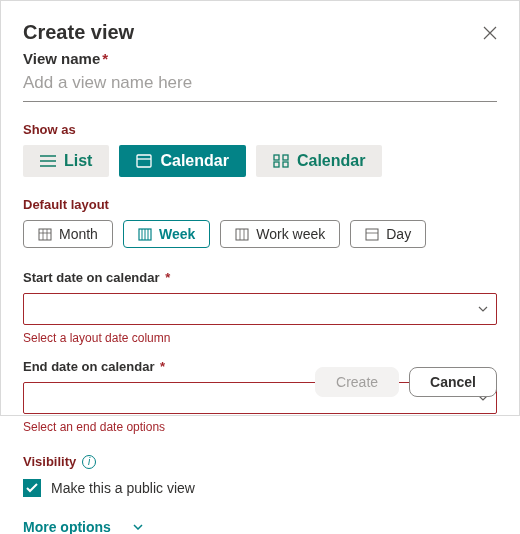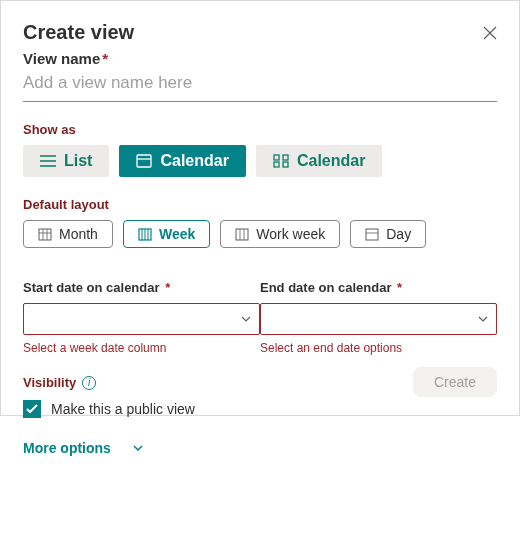--- a/index.html
+++ b/index.html
@@ -14,21 +14,21 @@
   .name-input { width:100%; border:none; border-bottom:1px solid #8a8886; font-size:17px; color:#323130; padding:6px 0 8px 0; outline:none; }
   .name-input::placeholder { color:#a19f9d; }
   .section-label { font-size:13px; font-weight:600; color:#7f1d1d; margin-top:20px; margin-bottom:8px; }
   .pill-row { display:flex; gap:10px; }
   .pill { display:flex; align-items:center; gap:8px; padding:6px 16px; border-radius:2px; font-size:16px; font-weight:400; cursor:pointer; border:1px solid transparent; }
   .pill.neutral { background:#edebe9; color:#107c66; font-weight:600; }
   .pill.selected { background:#038387; color:#fff; font-weight:600; }
   .layout-row { display:flex; gap:10px; }
   .layout-btn { display:flex; align-items:center; gap:7px; padding:5px 14px; border:1px solid #8a8886; border-radius:4px; background:#fff; font-size:14px; color:#323130; cursor:pointer; }
   .layout-btn.selected { border-color:#038387; color:#038387; font-weight:600; }
-  .date-row { display:flex; margin-top:32px; }
+  .date-row { display:flex; gap:14px; margin-top:22px;flex-direction:column; }
   .date-col { flex:1; }
   .date-label { font-size:13px; font-weight:600; color:#323130; margin-bottom:8px; }
   .date-select { width:100%; height:32px; border:1px solid #a4262c; border-radius:2px; display:flex; align-items:center; justify-content:flex-end; padding:0 8px; cursor:pointer; }
   .chevron { color:#605e5c; }
   .err { font-size:12px; color:#a4262c; margin-top:6px; }
   .vis-row { display:flex; align-items:center; gap:6px; margin-top:20px; }
   .info-icon { width:14px; height:14px; border:1px solid #038387; border-radius:50%; color:#038387; font-size:10px; display:flex; align-items:center; justify-content:center; font-style:italic; }
   .check-row { display:flex; align-items:center; gap:10px; margin-top:10px; }
   .checkbox { width:18px; height:18px; background:#038387; display:flex; align-items:center; justify-content:center; color:#fff; font-size:13px; cursor:pointer; }
   .check-label { font-size:14px; color:#323130; }
@@ -135,21 +135,21 @@
       <div class="date-label">
         <span>Start date on calendar</span><span class="req"> *</span>
       </div>
       <div class="date-select">
         <span class="chevron">
             <svg width="10" height="6" viewBox="0 0 10 6">
               <path d="M1 1l4 4 4-4" stroke="#605e5c" stroke-width="1.2" fill="none"></path>
             </svg>
           </span>
       </div>
-      <div class="err">Select a week date column</div>
+      <div class="err">Select a layout date column</div>
     </div>
     <div class="date-col">
       <div class="date-label">
         <span>End date on calendar</span><span class="req"> *</span>
       </div>
       <div class="date-select">
         <span class="chevron">
             <svg width="10" height="6" viewBox="0 0 10 6">
               <path d="M1 1l4 4 4-4" stroke="#605e5c" stroke-width="1.2" fill="none"></path>
             </svg>
@@ -176,15 +176,16 @@
     <span>More options</span>
     <span>
         <svg width="10" height="6" viewBox="0 0 10 6">
           <path d="M1 1l4 4 4-4" stroke="#038387" stroke-width="1.5" fill="none"></path>
         </svg>
       </span>
   </div>
 
   <div class="footer">
     <div class="btn primary">Create</div>
+    <div class="btn secondary">Cancel</div>
   </div>
 
 </div>
 
 </body></html>

